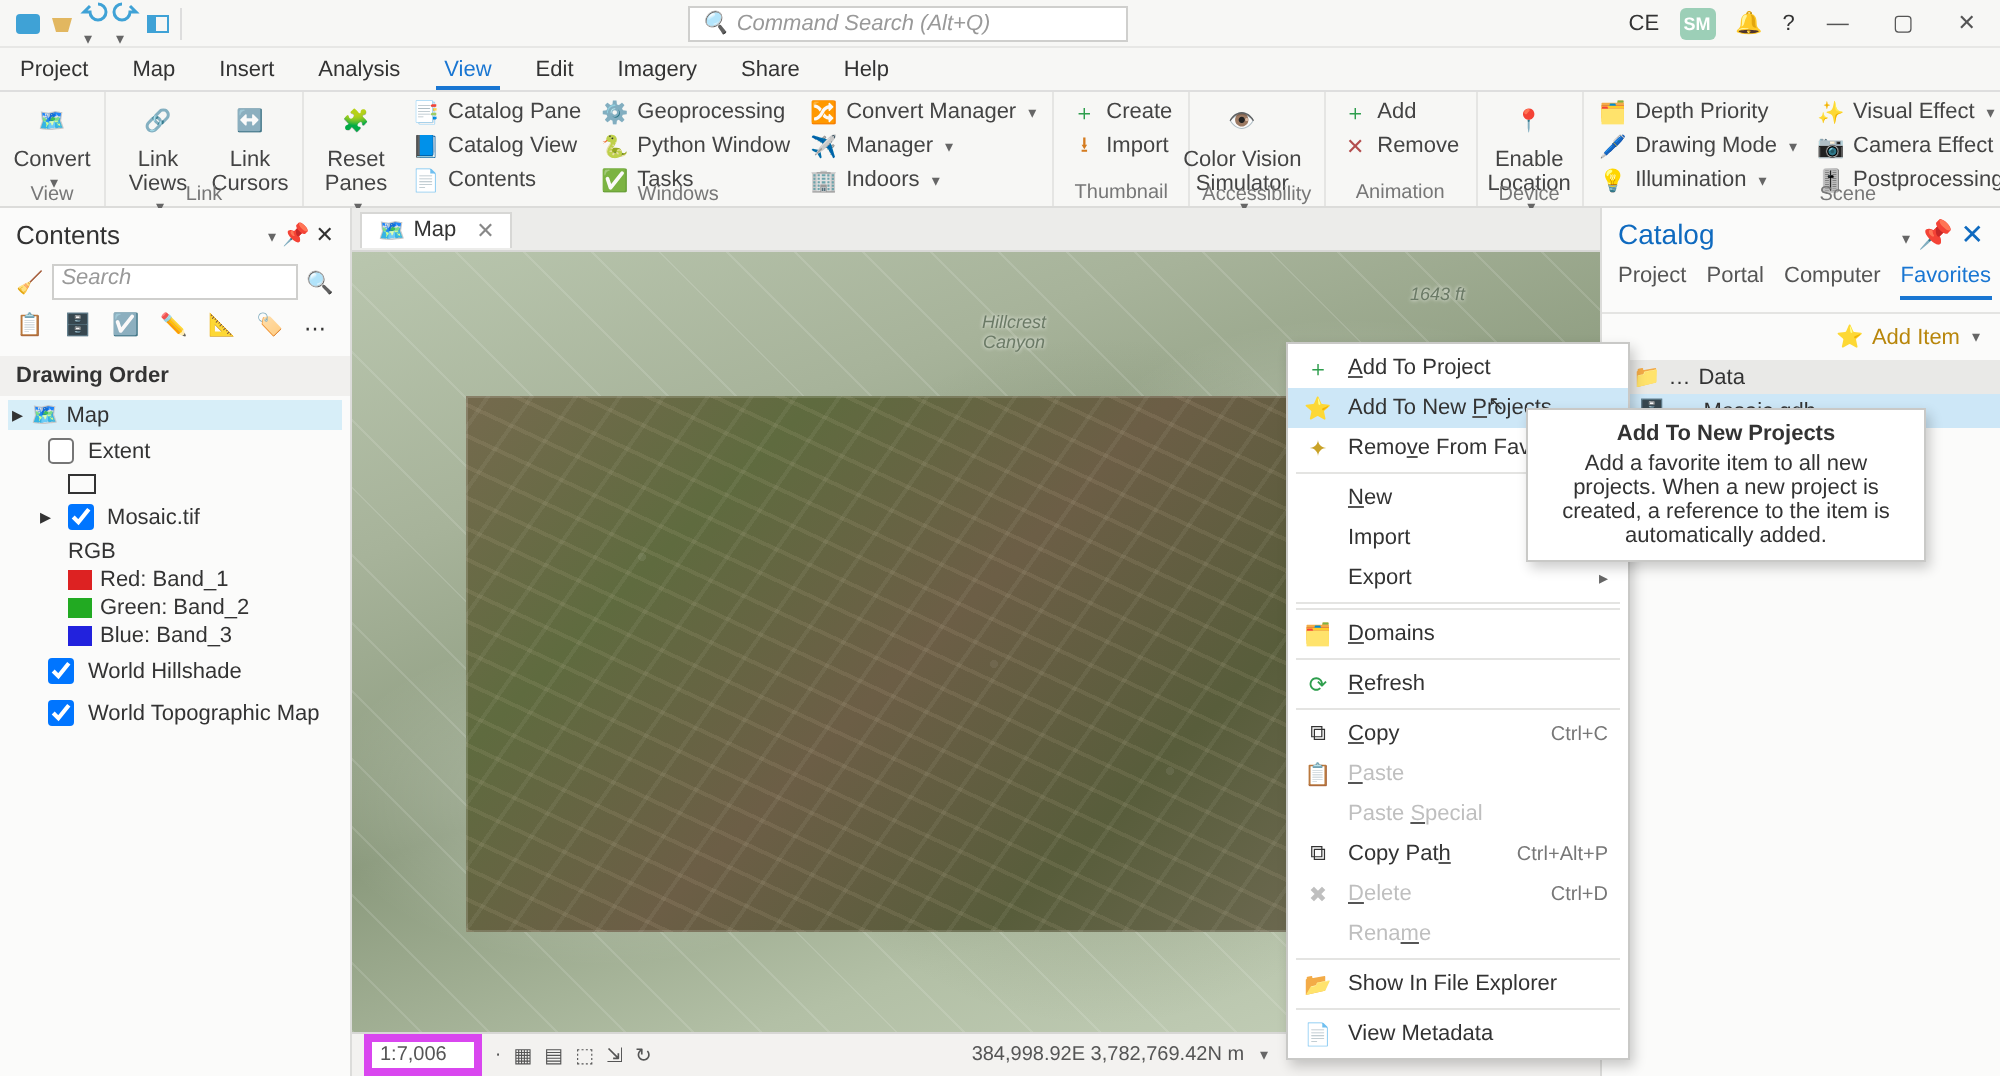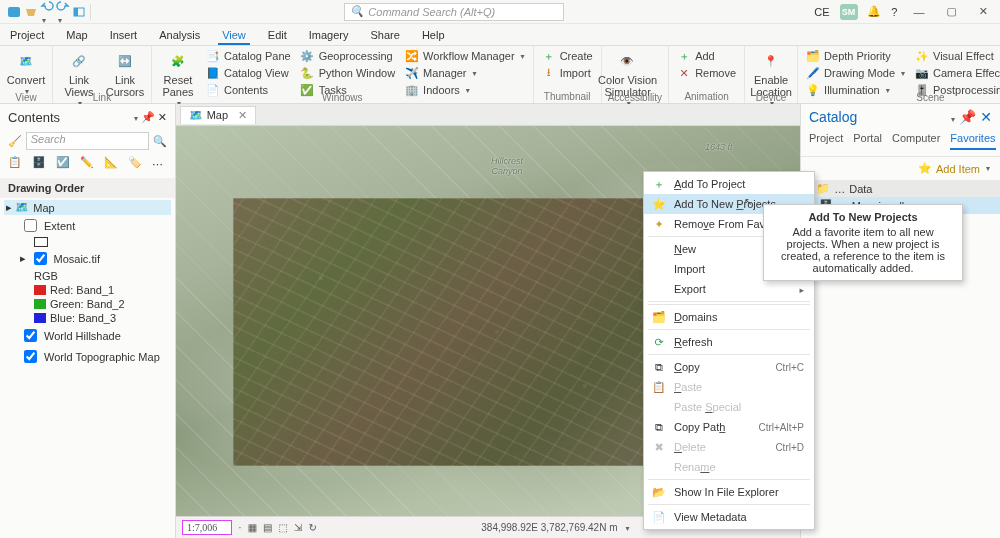--- a/index.html
+++ b/index.html
@@ -269,21 +269,21 @@
             <span>Python Window</span>
           </div>
         <div class="rbtn">
             <span class="ic">✅</span>
             <span>Tasks</span>
           </div>
       </div>
       <div class="col">
         <div class="rbtn caret">
             <span class="ic">🔀</span>
-            <span>Workflow Manager</span>
+            <span>Convert Manager</span>
           </div>
         <div class="rbtn caret">
             <span class="ic">✈️</span>
             <span>Manager</span>
           </div>
         <div class="rbtn caret">
             <span class="ic">🏢</span>
             <span>Indoors</span>
           </div>
       </div>
@@ -454,21 +454,21 @@
     <div class="map-canvas">
       <div class="terrain-roads"></div>
       <div class="aerial-extent"></div>
       <div class="map-label" style="left:315px; top:30px; white-space:pre; text-align:center;">Hillcrest
 Canyon</div>
       <div class="map-label" style="left:529px; top:16px;">1643 ft</div>
       <div class="map-label" style="left:520px; top:345px;">Canyon</div>
     </div>
     <div class="map-status">
       <div class="seg">
-        <span style="border:1px solid #d946ef; background:#fff; padding:1px 14px 1px 4px;font-family:Liberation Serif, serif;">1:7,006</span>
+        <span style="border:4px solid #d946ef; background:#fff; padding:1px 14px 1px 4px;">1:7,006</span>
         <span>·</span>
         <span>▦</span>
         <span>▤</span>
         <span>⬚</span>
         <span>⇲</span>
         <span>↻</span>
       </div>
       <div class="seg">
         <span>384,998.92E 3,782,769.42N m</span>
         <span class="caret"></span>

